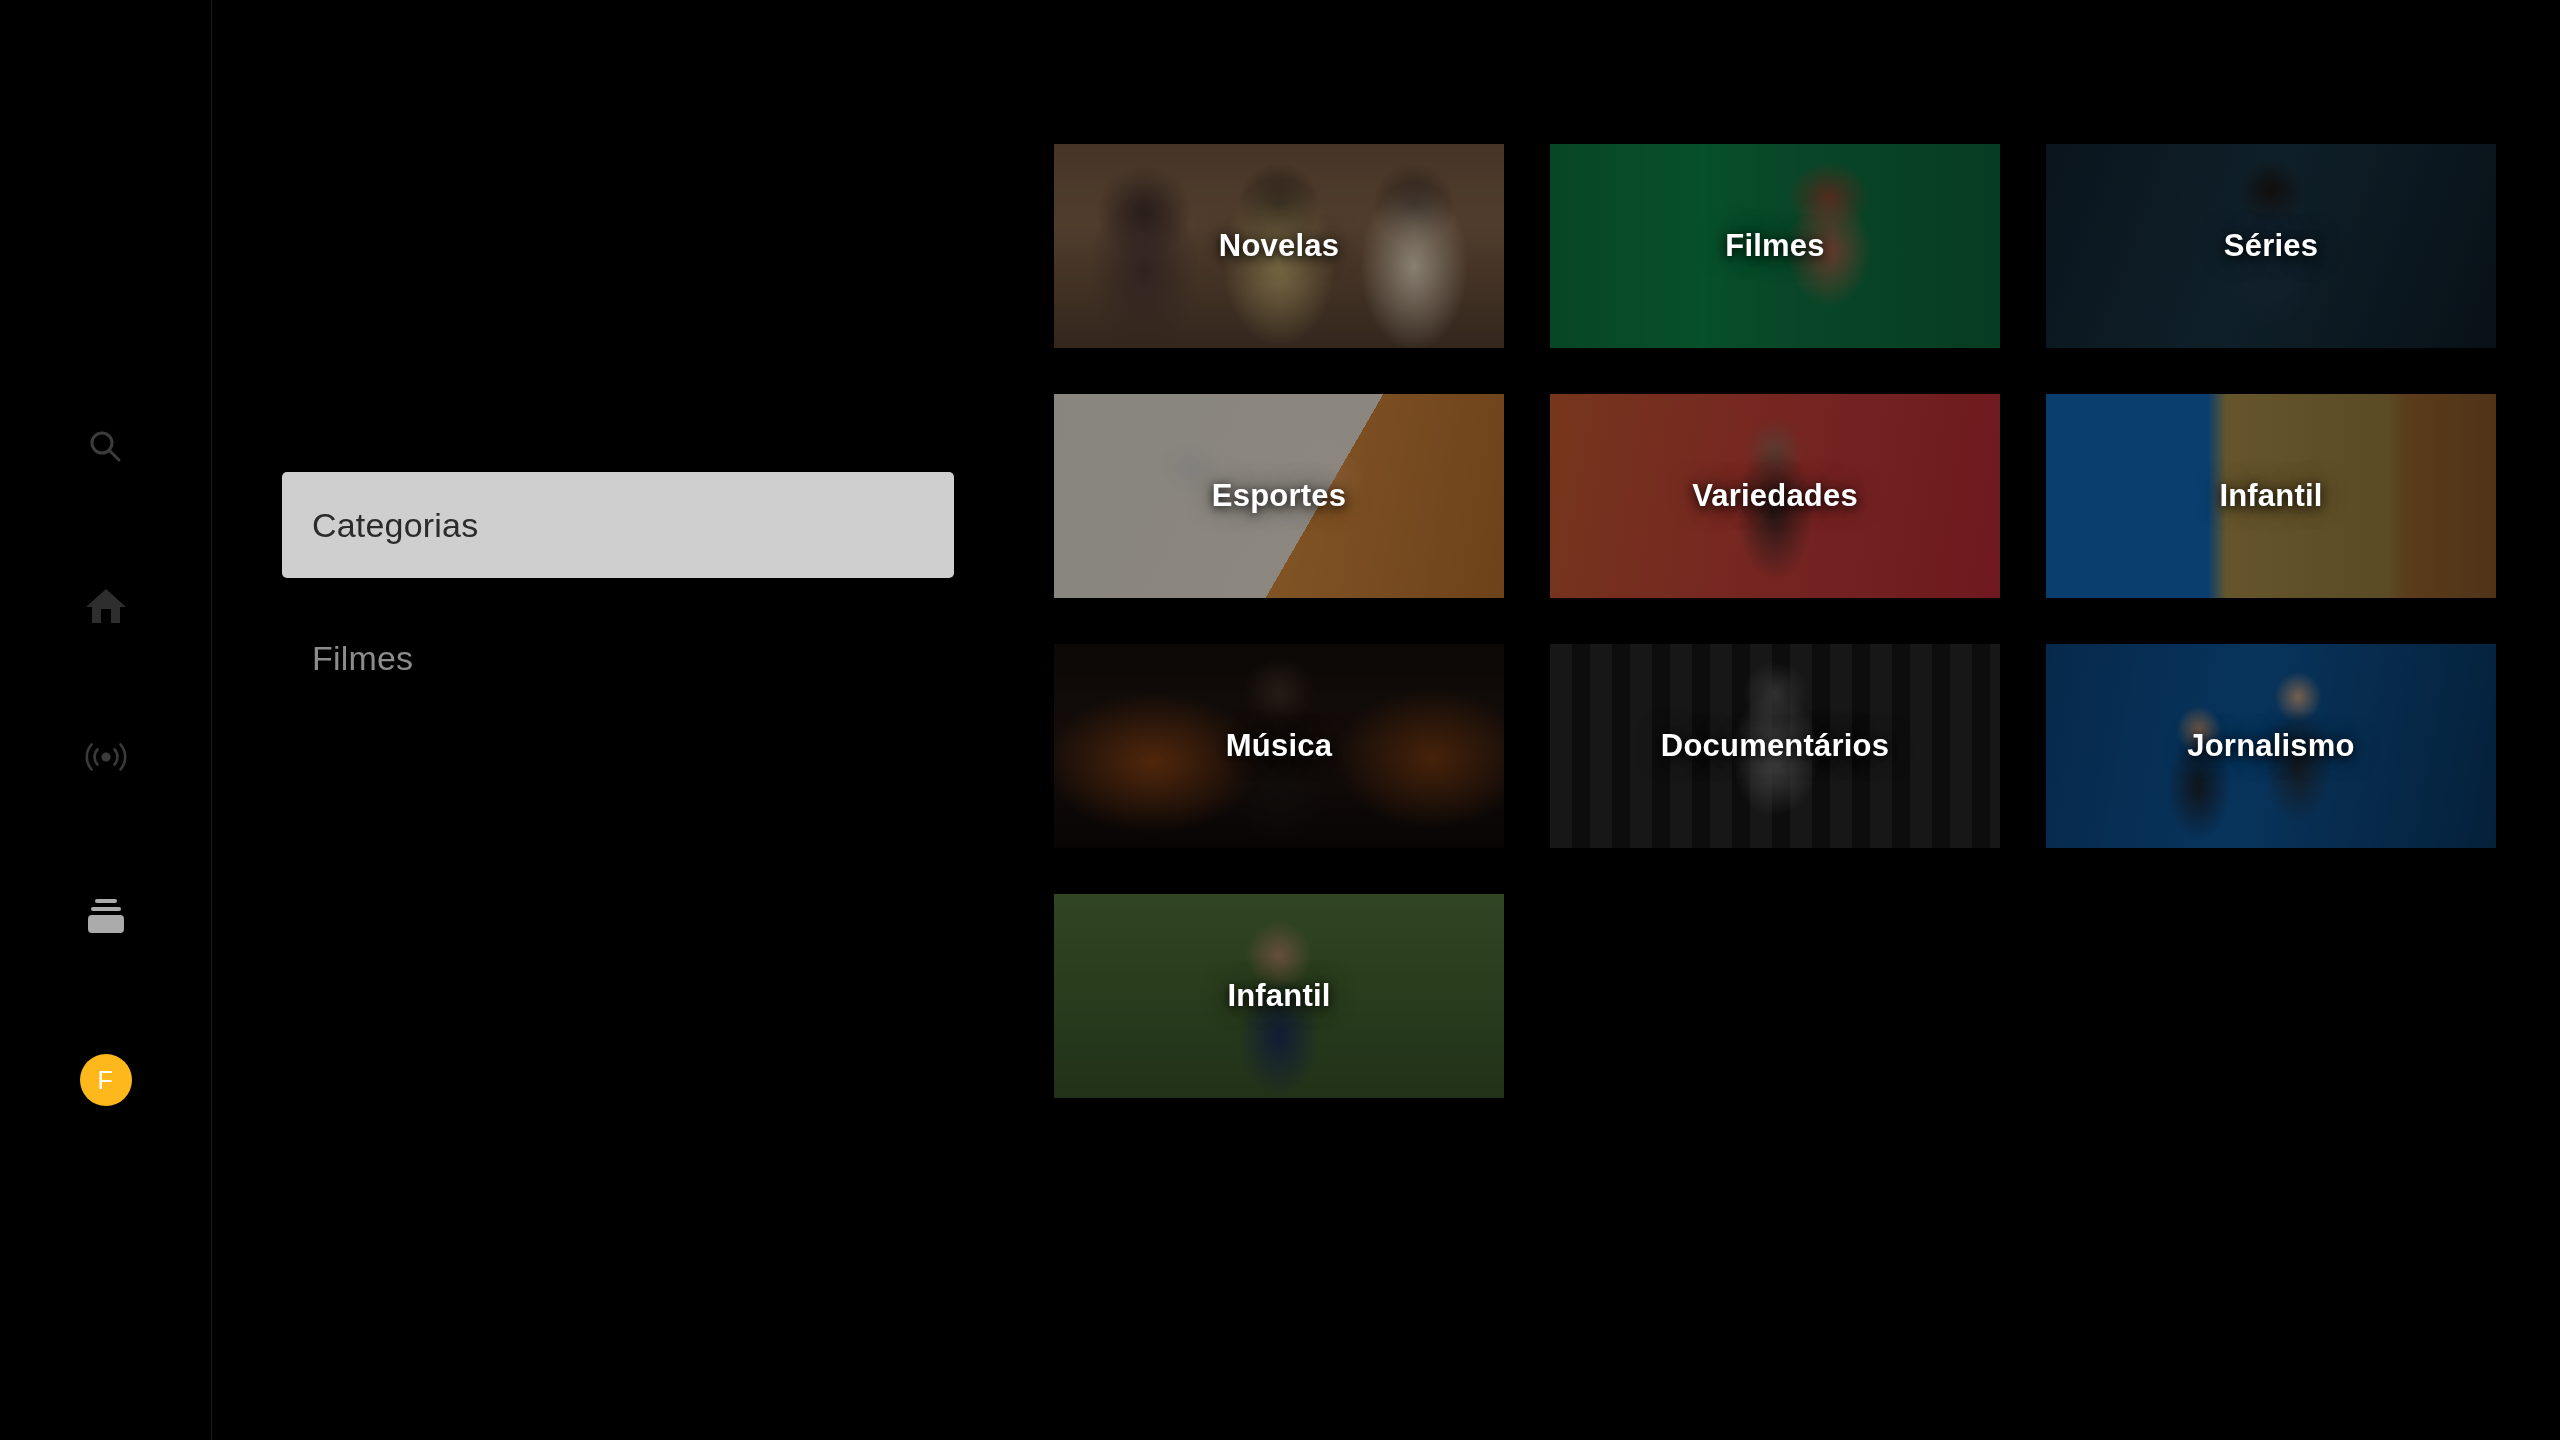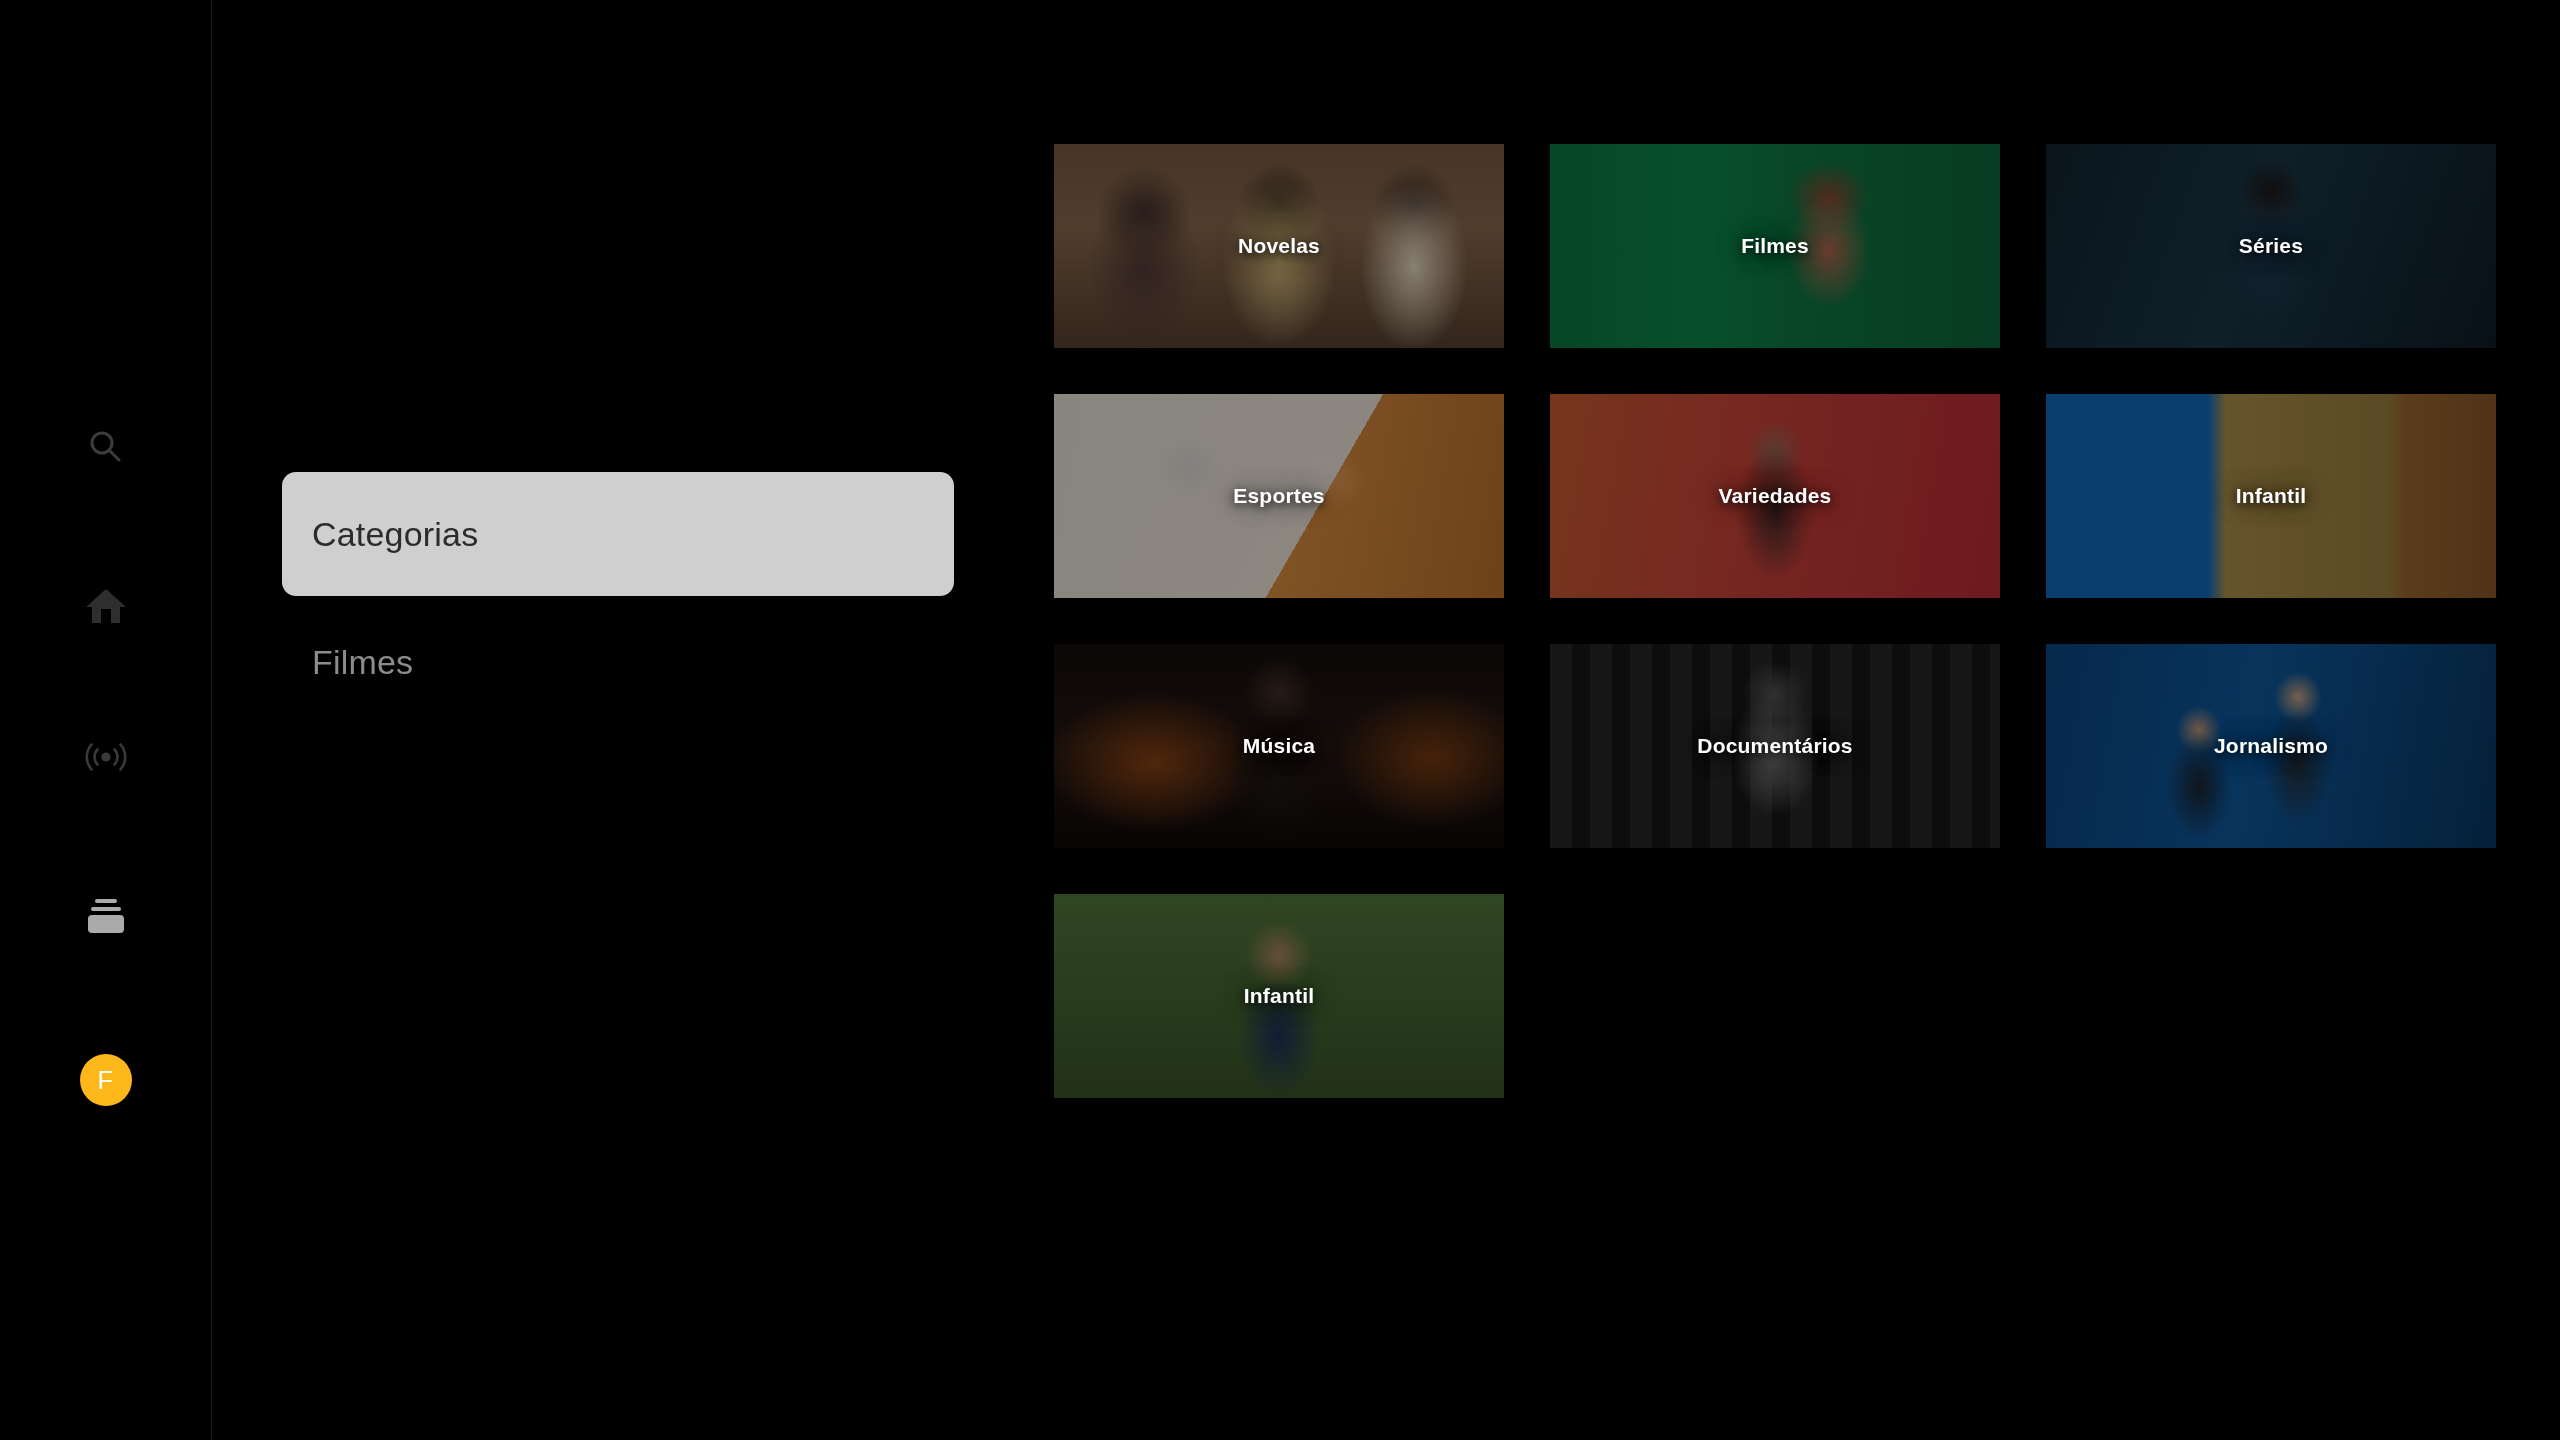--- a/index.html
+++ b/index.html
@@ -65,29 +65,29 @@
   #menu {
     position: absolute;
     left: 282px;
     top: 472px;
     width: 672px;
   }
 
   .menu-item {
     display: flex;
     align-items: center;
-    height: 124px;
+    height: 106px;
     padding-left: 30px;
-    border-radius: 14px;
+    border-radius: 5px;
     font-size: 34px;
     font-weight: 400;
     color: #8c8c8c;
     letter-spacing: .2px;
     cursor: pointer;
-    margin-bottom: 4px;
+    margin-bottom: 27px;
   }
   .menu-item.active {
     background: #cfcfcf;
     color: #2b2b2b;
   }
 
   
   #grid {
     position: absolute;
     left: 1054px;
@@ -119,21 +119,21 @@
     background: rgba(0,0,0,0.34);
   }
 
   .tile .caption {
     position: absolute;
     left: 0; right: 0;
     top: 50%;
     transform: translateY(-50%);
     text-align: center;
     color: #ffffff;
-    font-size: 21px;
+    font-size: 31px;
     font-weight: 700;
     letter-spacing: .2px;
     text-shadow: 0 2px 10px rgba(0,0,0,.85), 0 0 24px rgba(0,0,0,.6);
     line-height: 1.1;
   }
 
   
   .art-novelas {
     background:
       radial-gradient(ellipse 90px 130px at 20% 62%, #4a3530 0%, transparent 62%),

